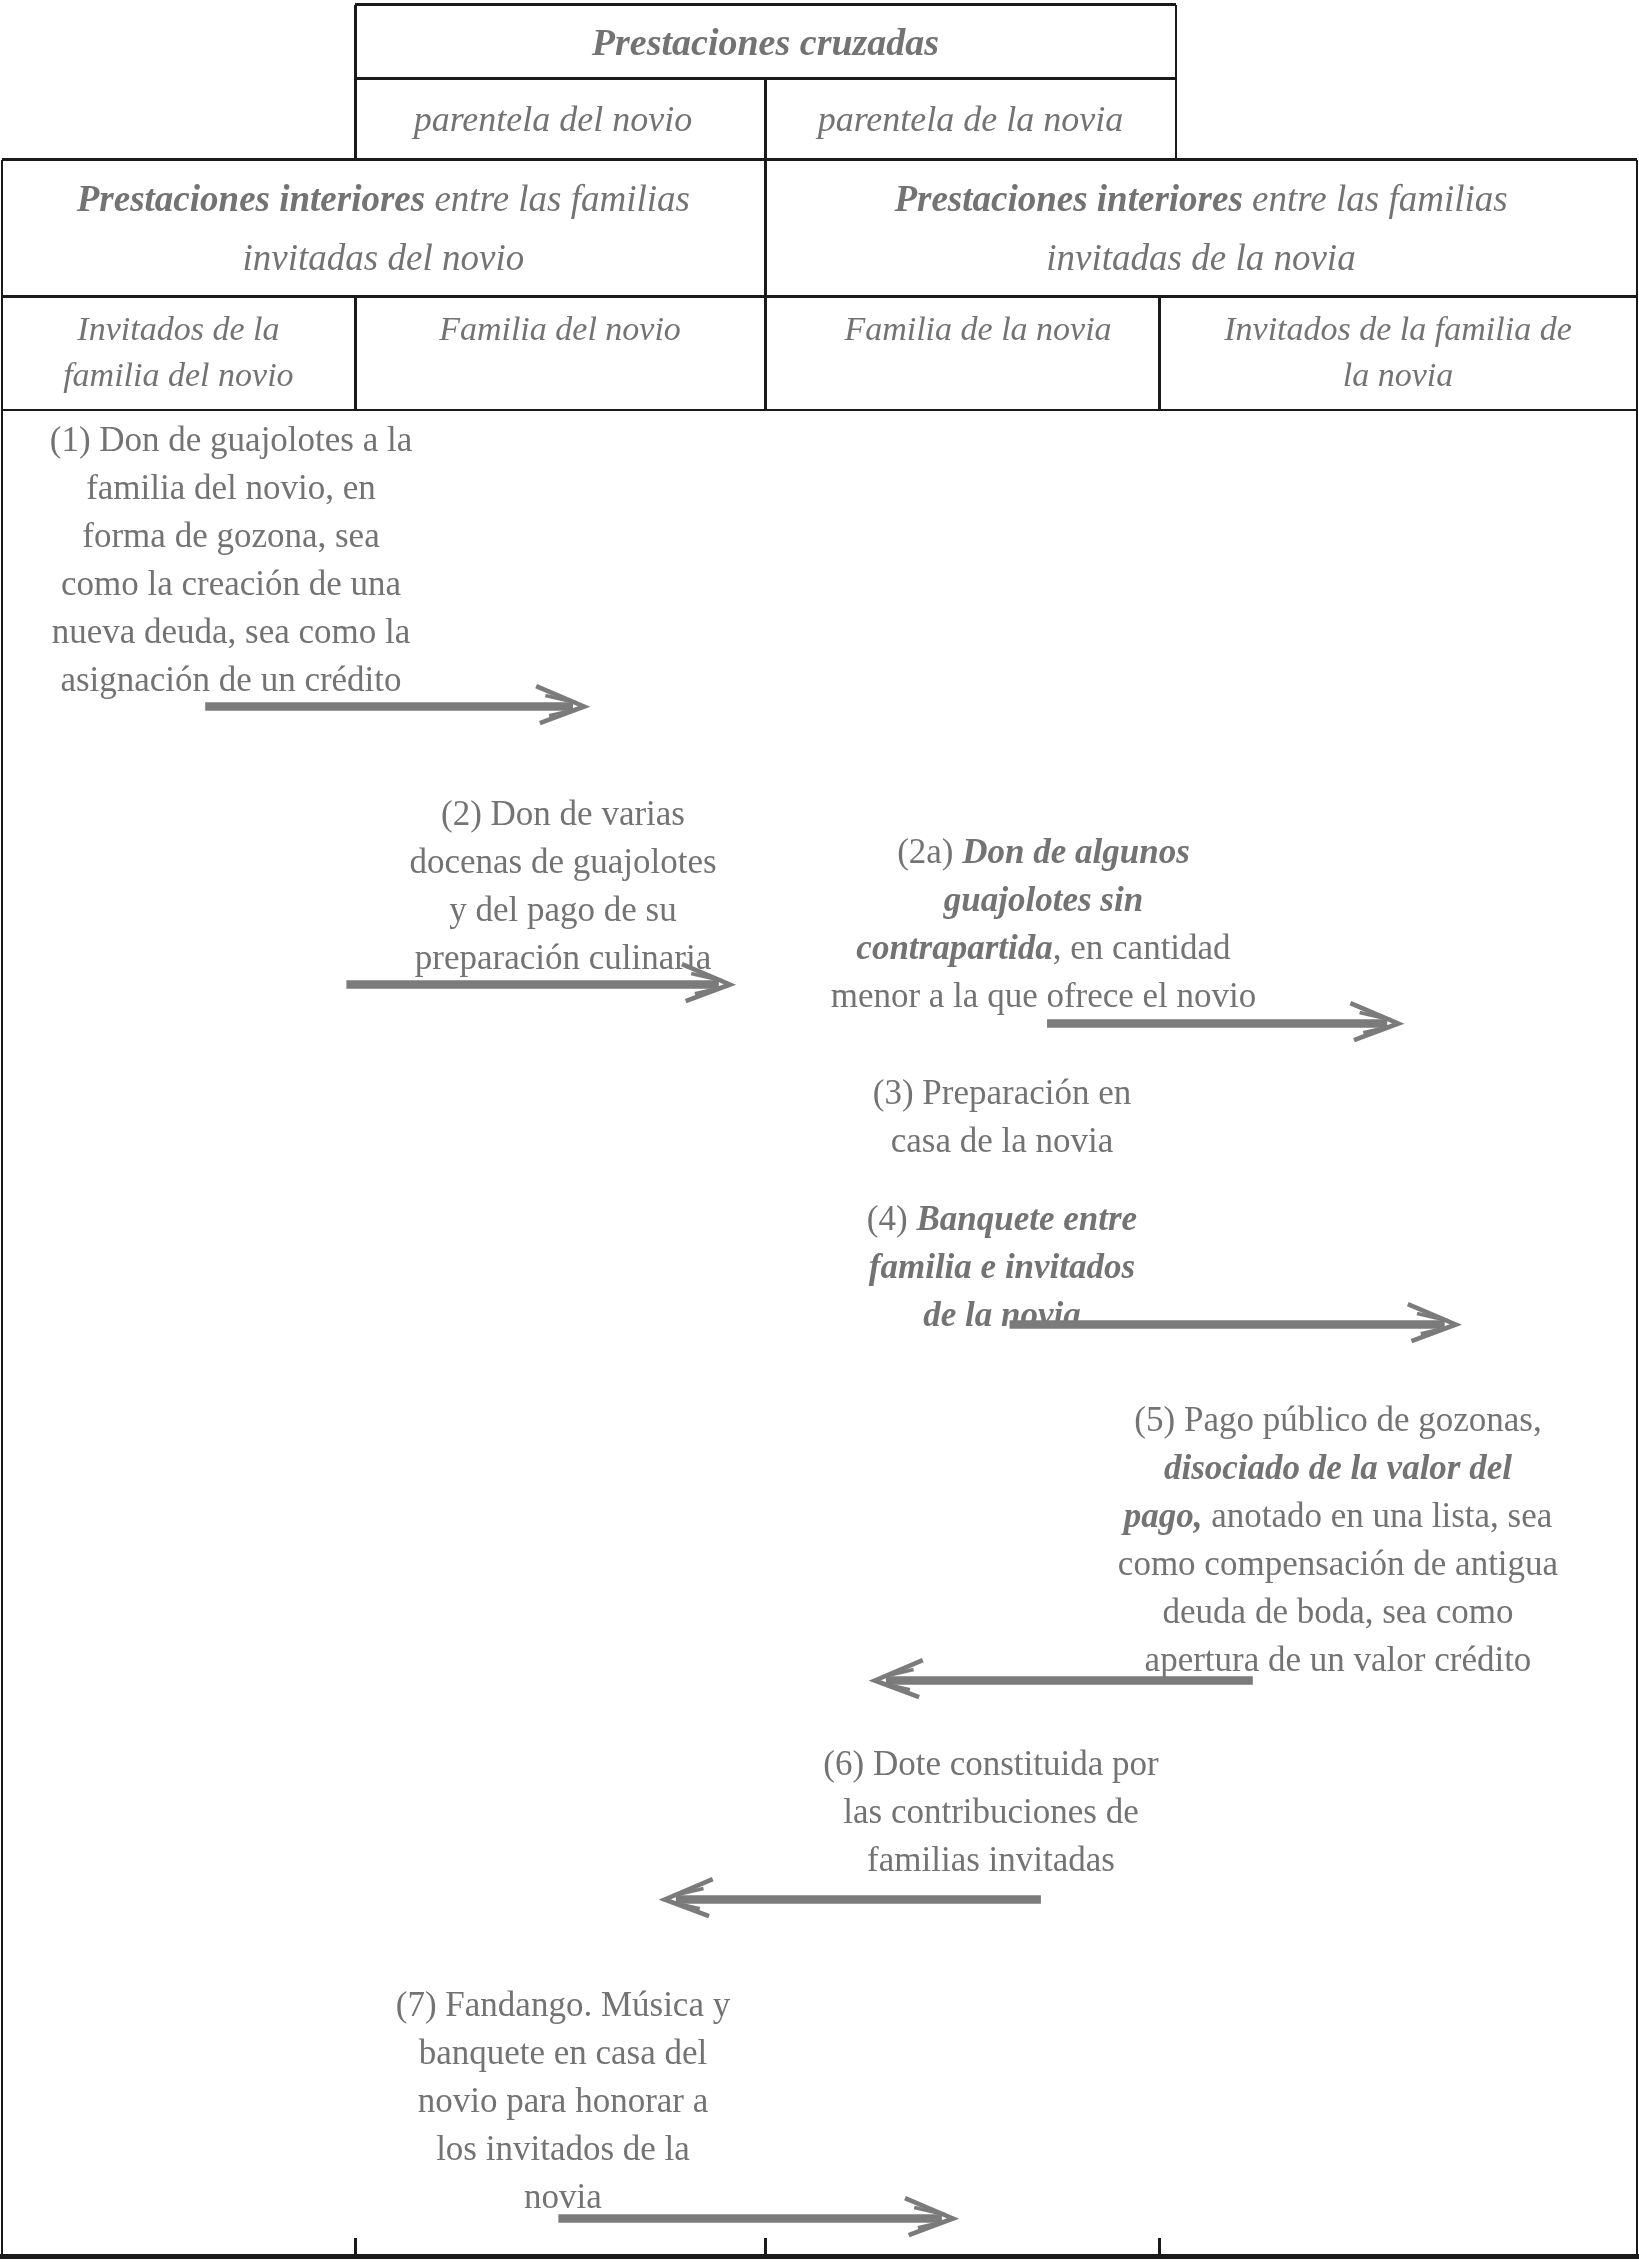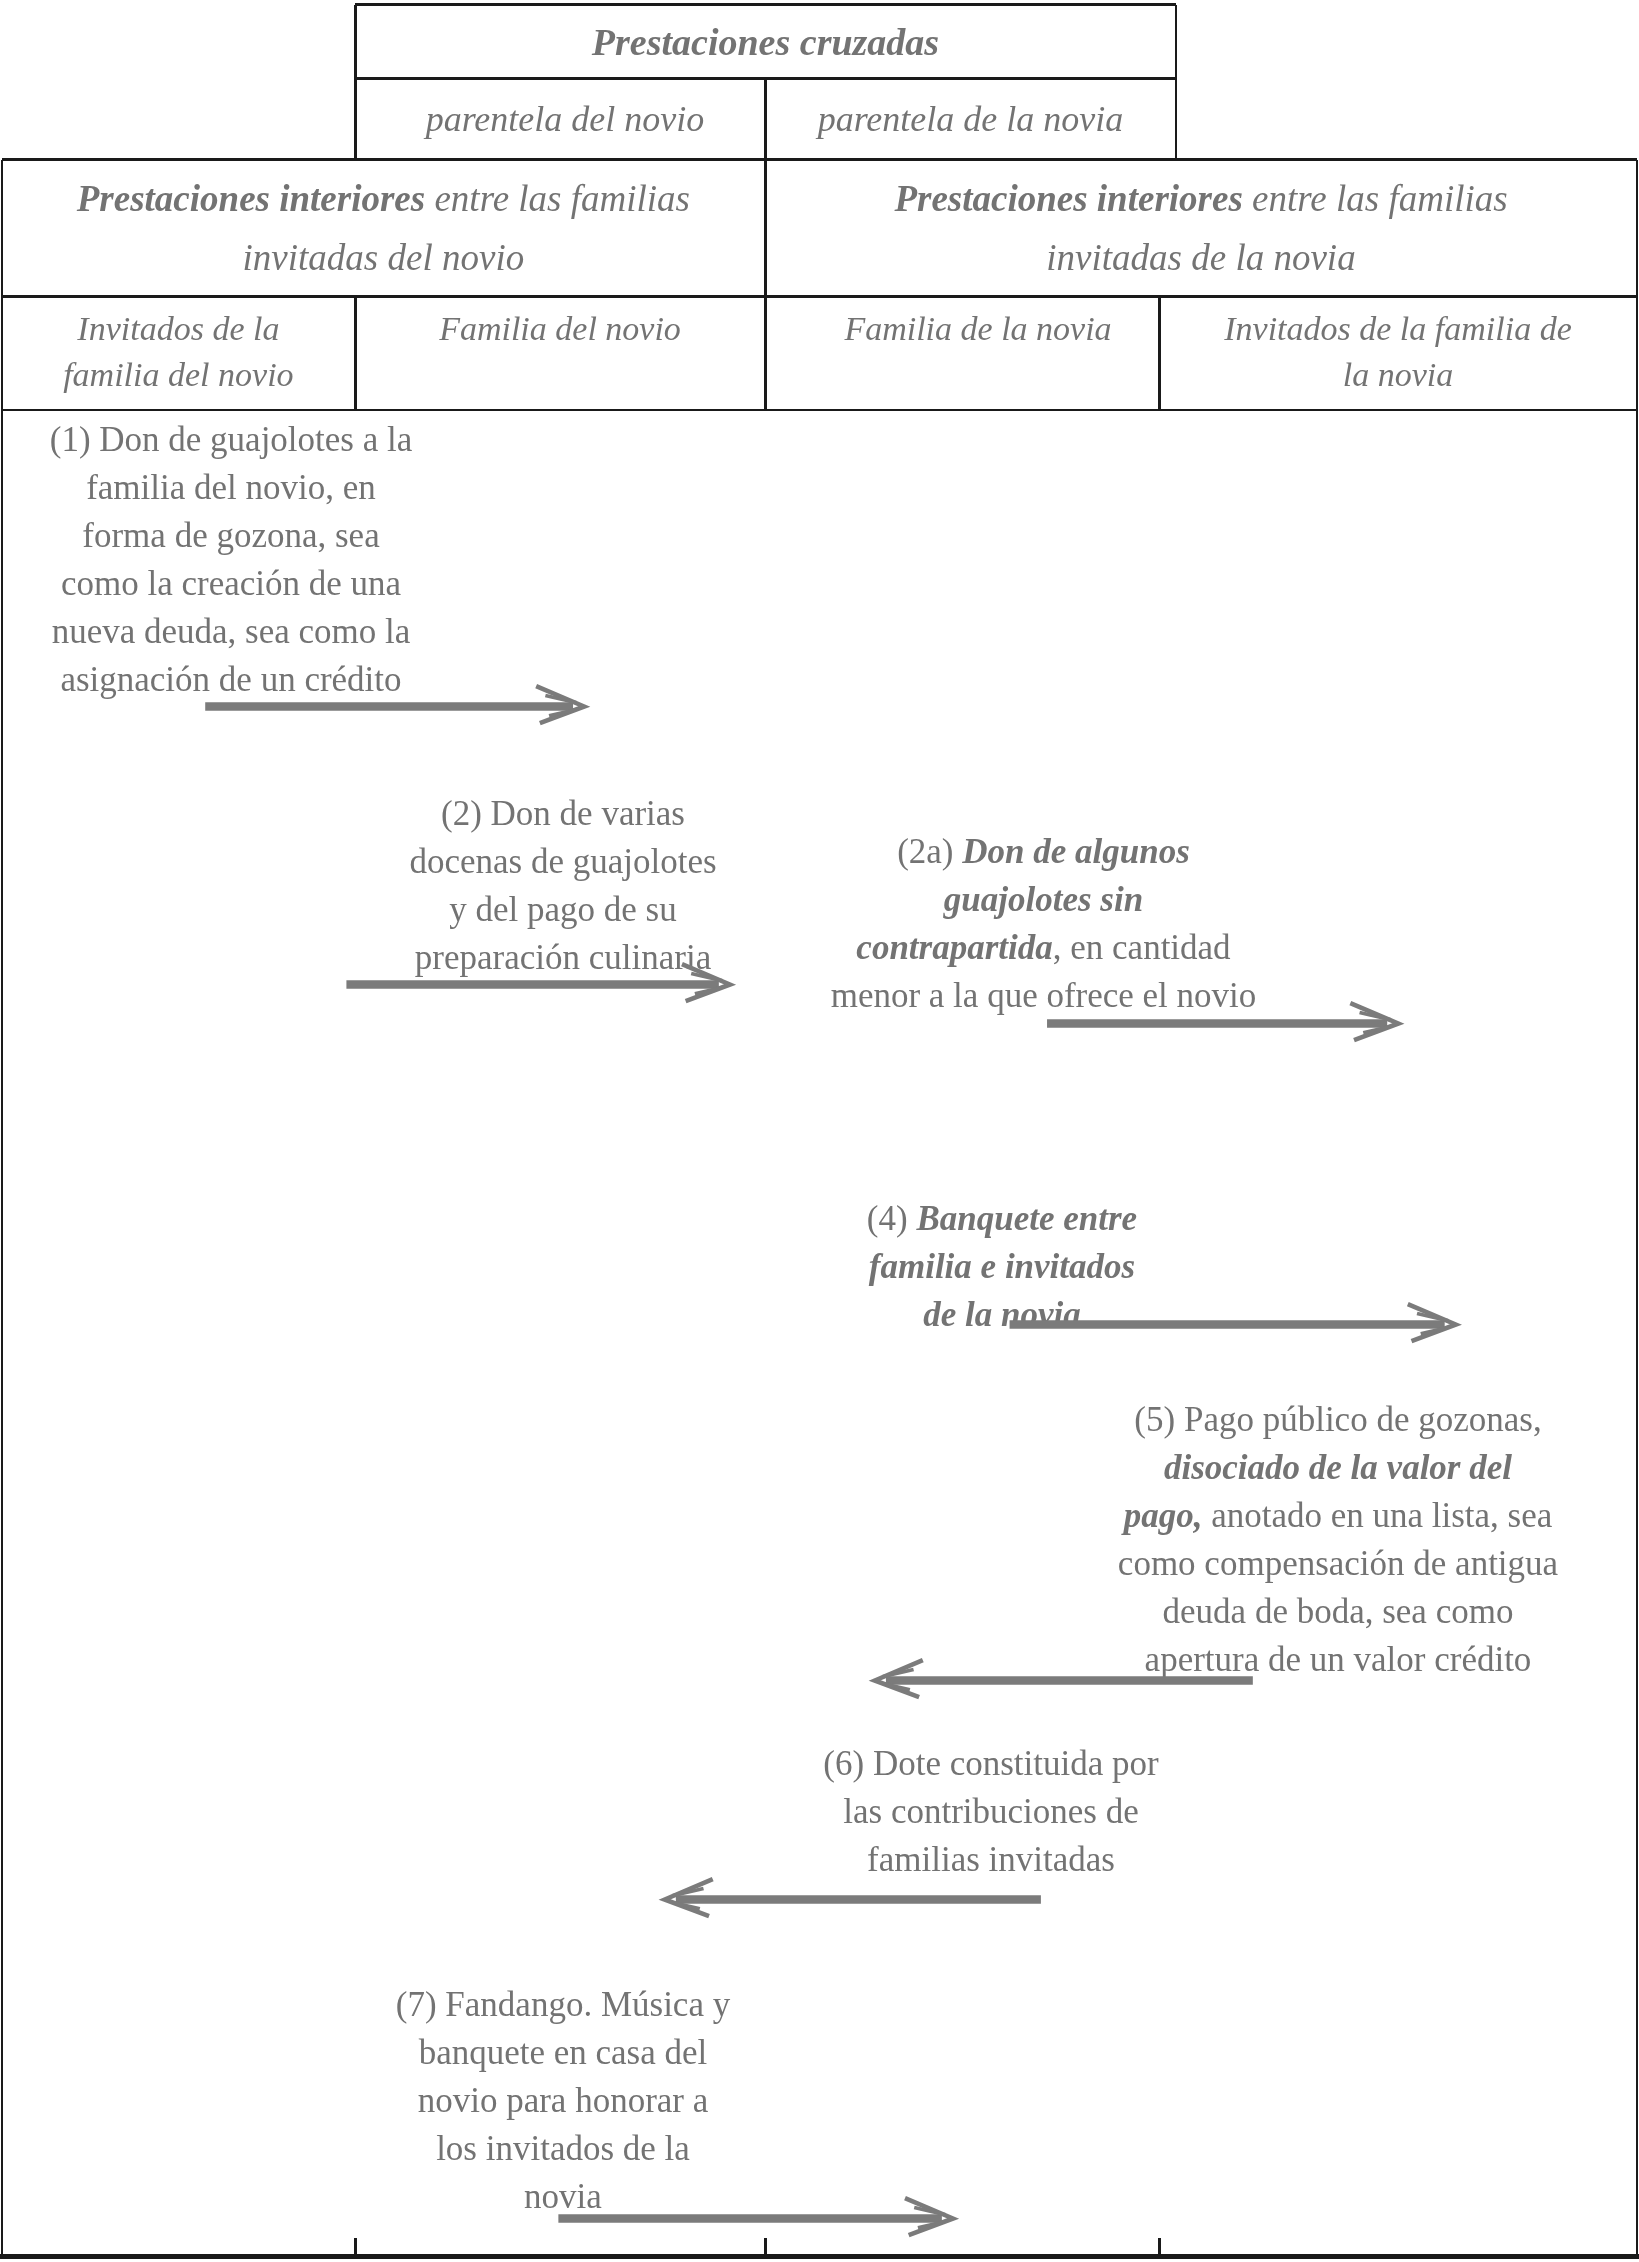--- a/index.html
+++ b/index.html
@@ -15,21 +15,21 @@
   svg.grid{position:absolute;left:0;top:0;}
   .cell{
     position:absolute;
     white-space:pre-line;
     text-align:center;
     box-sizing:border-box;
   }
   .it{font-style:italic;}
   .bi{font-style:italic;font-weight:bold;}
   .cell-pc{left:355px;top:4.6px;width:821px;height:74px;font-size:38px;padding-top:15px;}
-  .cell-pn {left:360px;top:79px;width:410px;height:81px;font-size:36px;padding-top:18.6px;}
+  .cell-pn {left:348px;top:79px;width:410px;height:81px;font-size:36px;padding-top:18.6px;}
   .cell-pnv{left:765px;top:79px;width:411px;height:81px;font-size:36px;padding-top:18.6px;}
   .cell-pi-novio {left:1.9px;top:160px;width:763px;height:137px;font-size:37px;line-height:59px;padding-top:9.3px;}
   .cell-pi-novia {left:765px;top:160px;width:872px;height:137px;font-size:37px;line-height:59px;padding-top:9.3px;}
   .cell-c1{left:1.9px;top:297px;width:353px;height:113px;font-size:34px;line-height:46px;padding-top:9.3px;}
   .cell-c2{left:355px;top:297px;width:410px;height:113px;font-size:34px;line-height:46px;padding-top:9.3px;}
   .cell-c3{left:765px;top:297px;width:394px;height:113px;font-size:34px;line-height:46px;padding-top:9.3px;padding-left:32px;}
   .cell-c4{left:1159px;top:297px;width:478px;height:113px;font-size:34px;line-height:46px;padding-top:9.3px;}
   .item{
     position:absolute;
     white-space:pre-line;
@@ -102,20 +102,22 @@
 nueva deuda, sea como la
 asignación de un crédito</span></div>
   <div class="item" id="item2"><span>(2) Don de varias
 docenas de guajolotes
 y del pago de su
 preparación culinaria</span></div>
   <div class="item" id="item2a"><span>(2a) </span><span class="bi">Don de algunos
 guajolotes sin
 contrapartida</span><span>, en cantidad
 menor a la que ofrece el novio</span></div>
+  <div class="item" id="item3"><span>(3) Preparación en
+casa de la novia</span></div>
   <div class="item" id="item4"><span>(4) </span><span class="bi">Banquete entre
 familia e invitados
 de la novia</span></div>
   <div class="item" id="item5"><span>(5) Pago público de gozonas,
 </span><span class="bi">disociado de la valor del
 pago,</span><span> anotado en una lista, sea
 como compensación de antigua
 deuda de boda, sea como
 apertura de un valor crédito</span></div>
   <div class="item" id="item6"><span>(6) Dote constituida por

